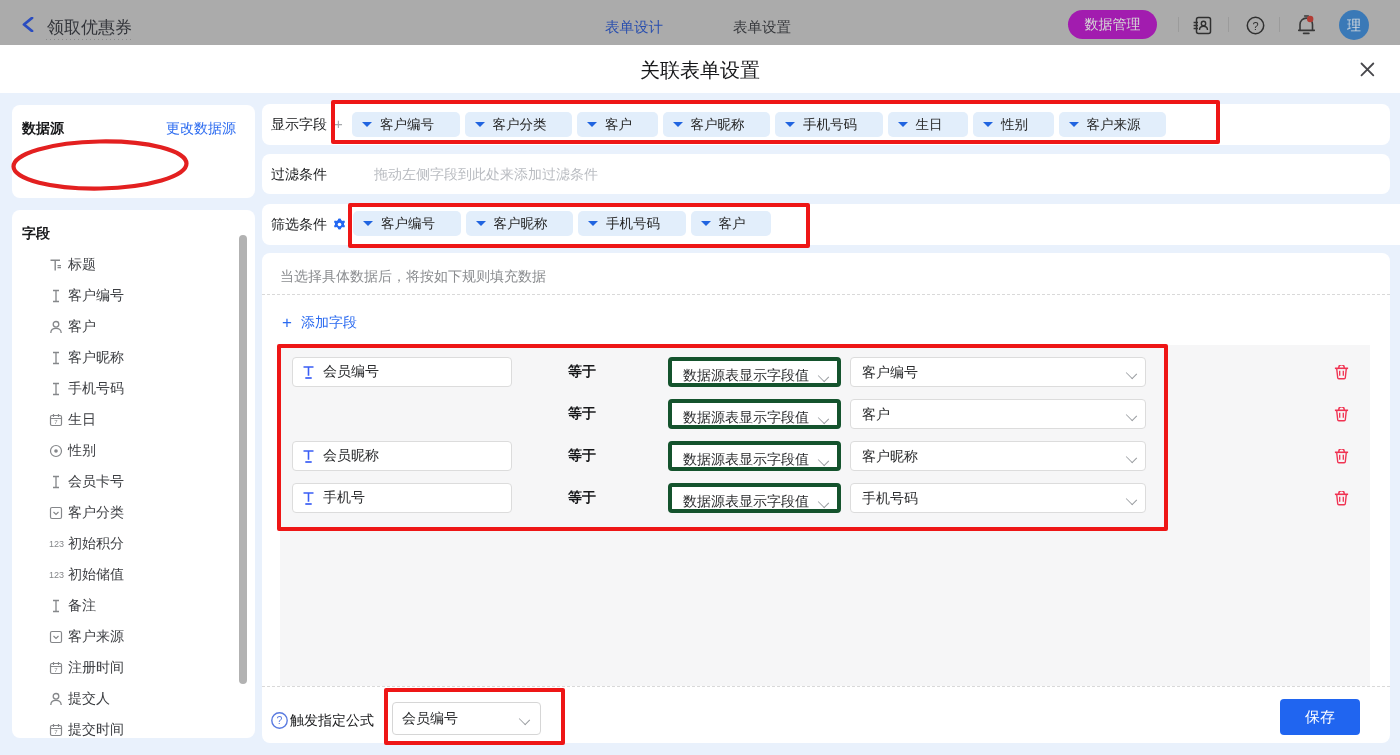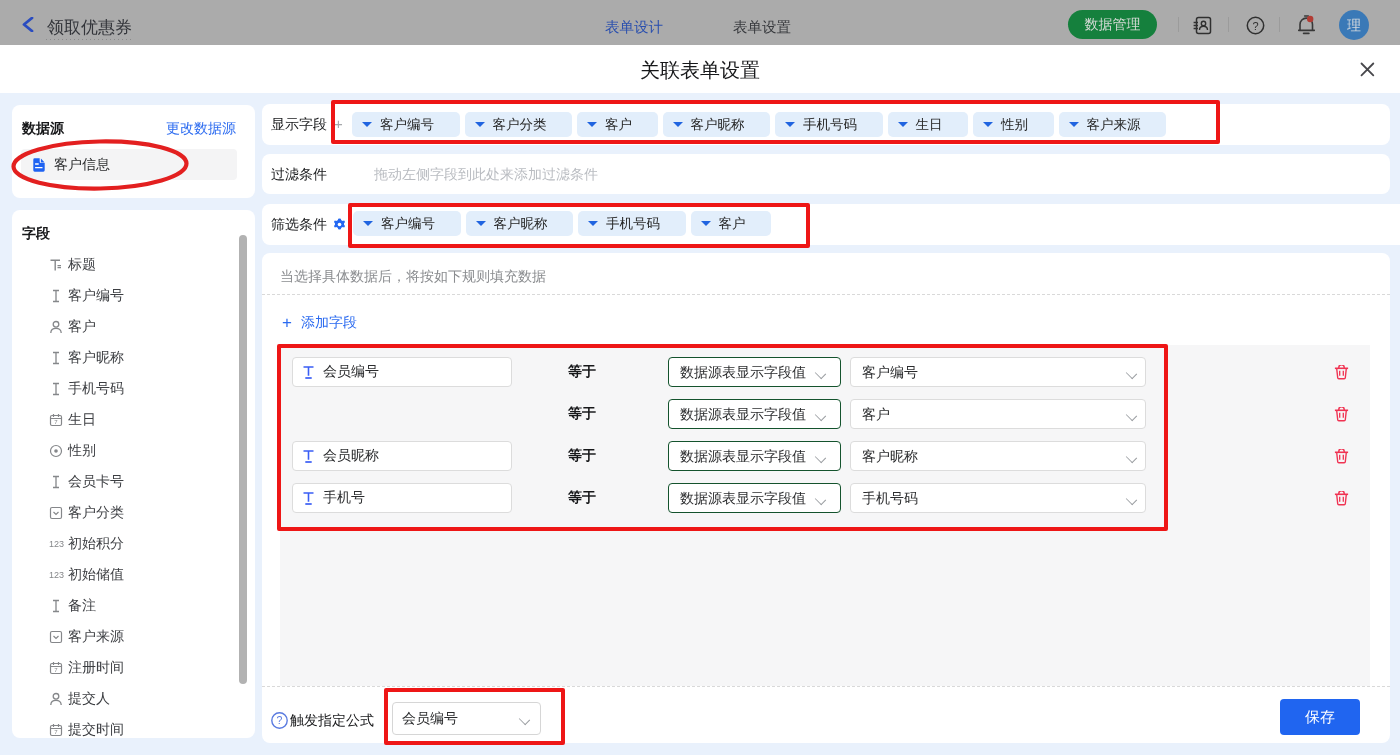--- a/index.html
+++ b/index.html
@@ -7,21 +7,21 @@
 body { position:relative; font-family:"Liberation Sans",sans-serif; background:#e9f1fc; overflow:hidden; color:#262626; }
 .abs { position:absolute; }
 
 
 #topbar { position:absolute; left:0; top:0; width:1400px; height:45px; background:#ababab; }
 #topbar .back { position:absolute; left:21px; top:17px; }
 #topbar .ftitle { position:absolute; left:47px; top:16px; font-size:17px; color:#33353a; }
 #topbar .dots { position:absolute; left:46px; top:39px; width:88px; height:1px; background:repeating-linear-gradient(90deg,#8b8b8b 0 1px,transparent 1px 4px); }
 #topbar .tab1 { position:absolute; left:605px; top:18px; font-size:14.5px; color:#2a4fae; }
 #topbar .tab2 { position:absolute; left:733px; top:18px; font-size:14.5px; color:#37393d; }
-#topbar .pill { position:absolute; left:1068px; top:10px; width:89px; height:29px; background:#15803d; border-radius:15px; color:#d5d9d5; font-size:14px; text-align:center; line-height:29px; }
+#topbar .pill { position:absolute; left:1068px; top:10px; width:89px; height:29px; background:#a21caf; border-radius:15px; color:#d5d9d5; font-size:14px; text-align:center; line-height:29px; }
 #topbar .div1 { position:absolute; top:17px; width:1px; height:15px; background:#9b9b9b; }
 #topbar .avatar { position:absolute; left:1339px; top:10px; width:30px; height:30px; border-radius:50%; background:#3a79b7; color:#cfd6dd; font-size:14px; text-align:center; line-height:30px; }
 
 
 #mhead { position:absolute; left:0; top:45px; width:1400px; height:48px; background:#fff; }
 #mhead .t { position:absolute; left:0; top:12px; width:100%; text-align:center; font-size:20px; color:#17181a; font-weight:500; }
 
 
 .card { position:absolute; background:#fff; border-radius:8px; }
 #cardA { left:12px; top:105px; width:243px; height:93px;padding-left:33px; }
@@ -56,21 +56,21 @@
 #bigcard { left:262px; top:253px; width:1128px; height:490px; }
 #bigcard .note { position:absolute; left:18px; top:15px; font-size:14px; color:#8a8c8f; }
 #bigcard .dash1 { position:absolute; left:0px; top:41px; width:1128px; border-top:1px dashed #d9d9d9; }
 #addf { position:absolute; left:20px; top:61px; font-size:14px; color:#2a6af0; }
 #grayblk { position:absolute; left:18px; top:92px; width:1090px; height:341px; background:#f6f6f7; }
 .mrow { position:absolute; left:0; width:100%; height:30px; }
 .inbox { position:absolute; left:30px; top:0; width:220px; height:30px; background:#fff; border:1px solid #dcdcdc; border-radius:4px; display:flex; align-items:center; }
 .inbox svg { margin-left:10px; margin-right:9px; }
 .inbox span { font-size:14px; color:#2b2c2e; }
 .eq { position:absolute; left:306px; top:6px; font-size:14px; font-weight:bold; color:#17181a; }
-.ddA { position:absolute; left:406px; top:0; width:173px; height:30px; background:#fff; border:1px solid #14532d; border-radius:4px; font-size:14px; color:#2b2c2e; line-height:28px; padding-left:11px; }
+.ddA { position:absolute; left:406px; top:0; width:173px; height:30px; background:#fff; border:4px solid #14532d; border-radius:4px; font-size:14px; color:#2b2c2e; line-height:28px; padding-left:11px; }
 .ddB { position:absolute; left:588px; top:0; width:296px; height:30px; background:#fff; border:1px solid #dcdcdc; border-radius:4px; font-size:14px; color:#2b2c2e; line-height:28px; padding-left:11px; }
 .chev { position:absolute; top:11px; width:9px; height:9px; }
 .chev:before { content:""; position:absolute; left:0; top:0; width:8px; height:8px; border-right:1.4px solid #9a9da1; border-bottom:1.4px solid #9a9da1; transform:rotate(45deg) scale(1,0.78); transform-origin:center; }
 .trash { position:absolute; left:1071.5px; top:8px; }
 #bigcard .dash2 { position:absolute; left:0px; top:433px; width:1128px; border-top:1px dashed #d9d9d9; }
 #bbar { position:absolute; left:0; top:434px; width:1128px; height:56px; }
 #bbar .q { position:absolute; left:9px; top:25px; }
 #bbar .lab { position:absolute; left:28px; top:25px; font-size:14px; color:#17181a; }
 #bbar .dd { position:absolute; left:130px; top:15px; width:149px; height:33px; background:#fff; border:1px solid #d6d6d6; border-radius:4px; font-size:14px; color:#2b2c2e; line-height:31px; padding-left:9px; }
 #save { position:absolute; left:1018px; top:12px; width:80px; height:36px; background:#2065f0; border-radius:4px; color:#fff; font-size:15px; text-align:center; line-height:36px; }
@@ -120,26 +120,20 @@
 <div id="mhead">
   <div class="t">关联表单设置</div>
 </div>
 <svg class="abs" style="left:1360px;top:62px;z-index:5" width="15" height="15" viewBox="0 0 15 15">
     <path d="M1.5 1.5 L13.3 13.3 M13.3 1.5 L1.5 13.3" stroke="#48484c" stroke-width="1.8" stroke-linecap="round"></path>
   </svg>
 
 <div class="card" id="cardA">
   <div class="h">数据源</div>
   <div class="lnk">更改数据源</div>
-  <div class="item">
-    <svg width="12" height="14" viewBox="0 0 12 14">
-      <path d="M0.3 1.7 a1.4 1.4 0 0 1 1.4-1.4 h5 v3.5 a1.1 1.1 0 0 0 1.1 1.1 h3.9 v7.4 a1.4 1.4 0 0 1-1.4 1.4 h-8.6 a1.4 1.4 0 0 1-1.4-1.4 z" fill="#1f63f2"></path>
-      <path d="M7.9 0.5 l3.7 3.9 h-3.2 a0.5 0.5 0 0 1-0.5-0.5 z" fill="#1f63f2"></path>
-      <path d="M2.1 6 h3.6 M2.1 9.6 h7.4" stroke="#fff" stroke-width="1.3"></path>
-    </svg>客户信息</div>
 </div>
 <svg id="redel" style="left:11px;top:139px" width="180" height="53" viewBox="0 0 180 53">
   <ellipse cx="89" cy="26" rx="86.5" ry="23.5" fill="none" stroke="#e32020" stroke-width="4.2" transform="rotate(-1 89 26)"></ellipse>
 </svg>
 
 <div class="card" id="cardB">
   <div class="h">字段</div>
   <div id="flist">
       <div class="fitem" style="top:39px"><svg width="14" height="14" viewBox="0 0 14 14">
           <path d="M1.5 2.2 h9.5 M6.2 2.2 v10.3" stroke="#85878a" stroke-width="1.4" fill="none"></path>

